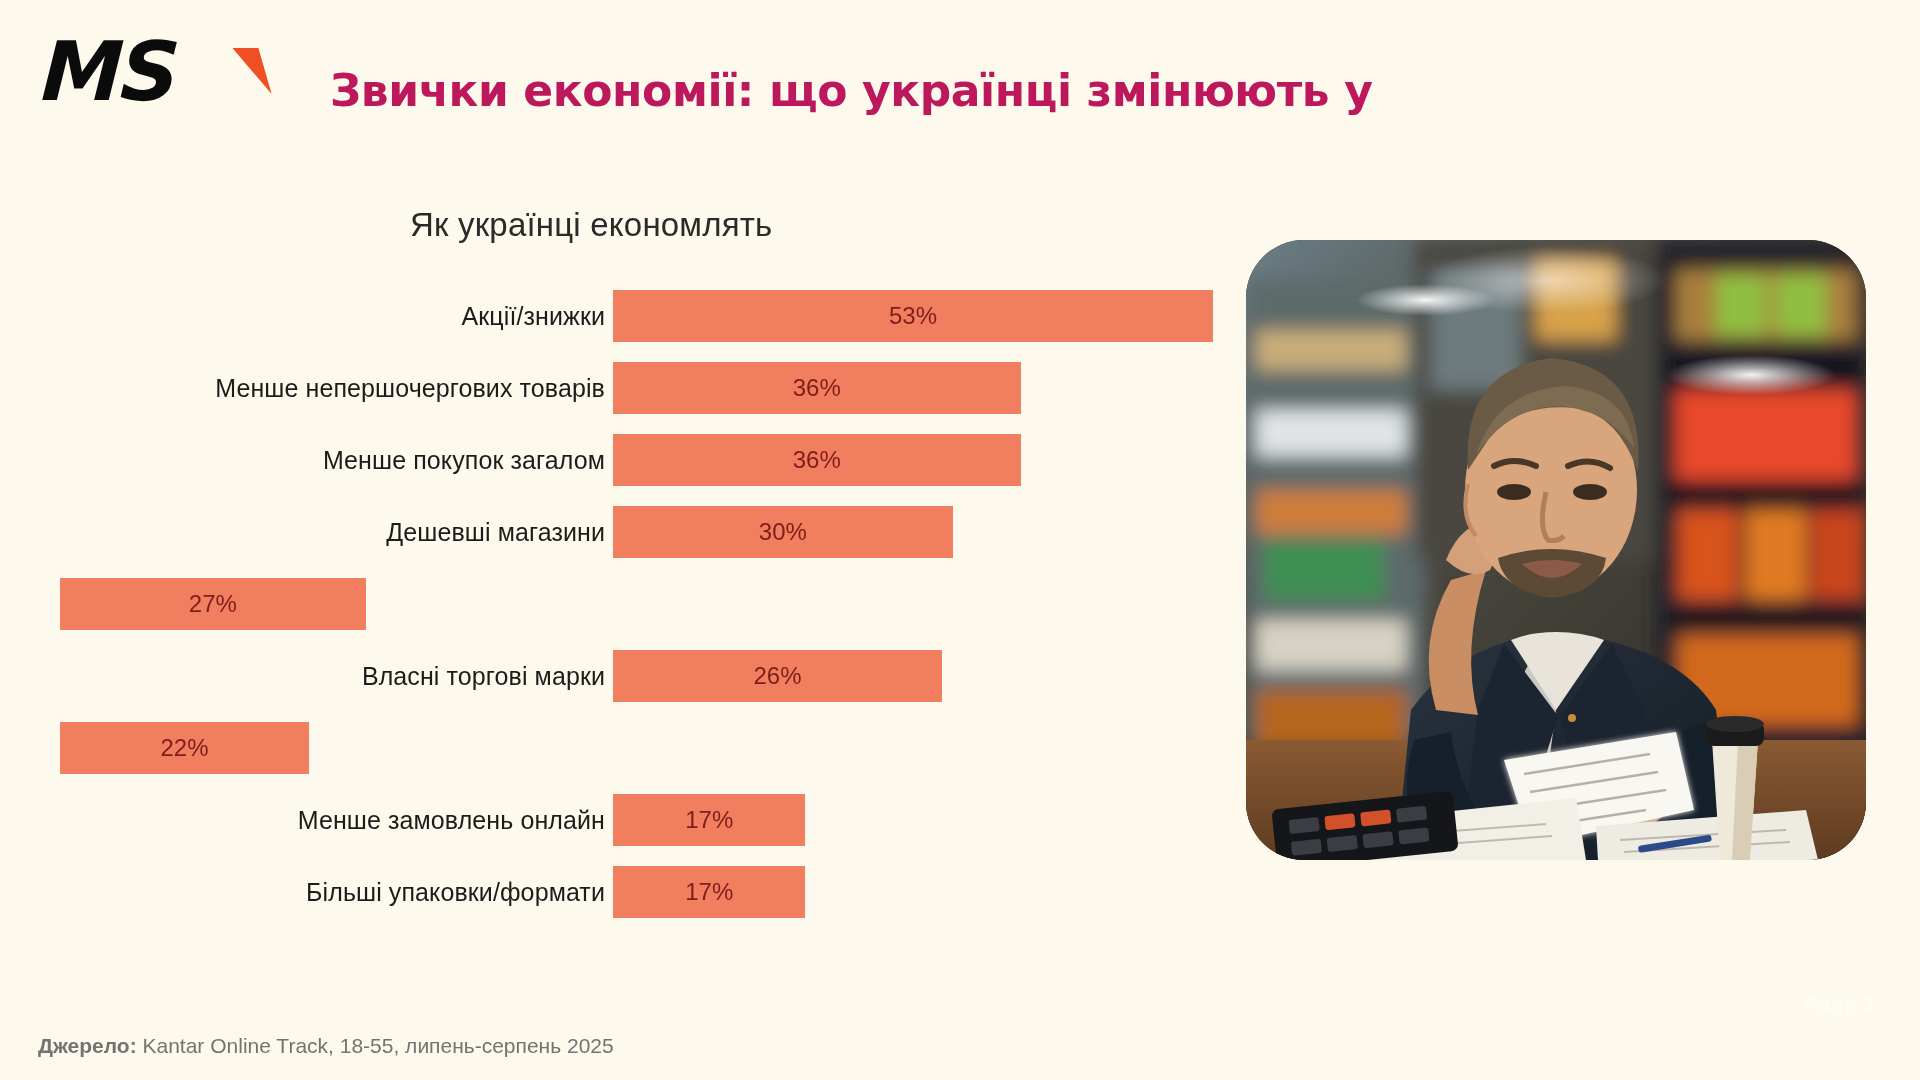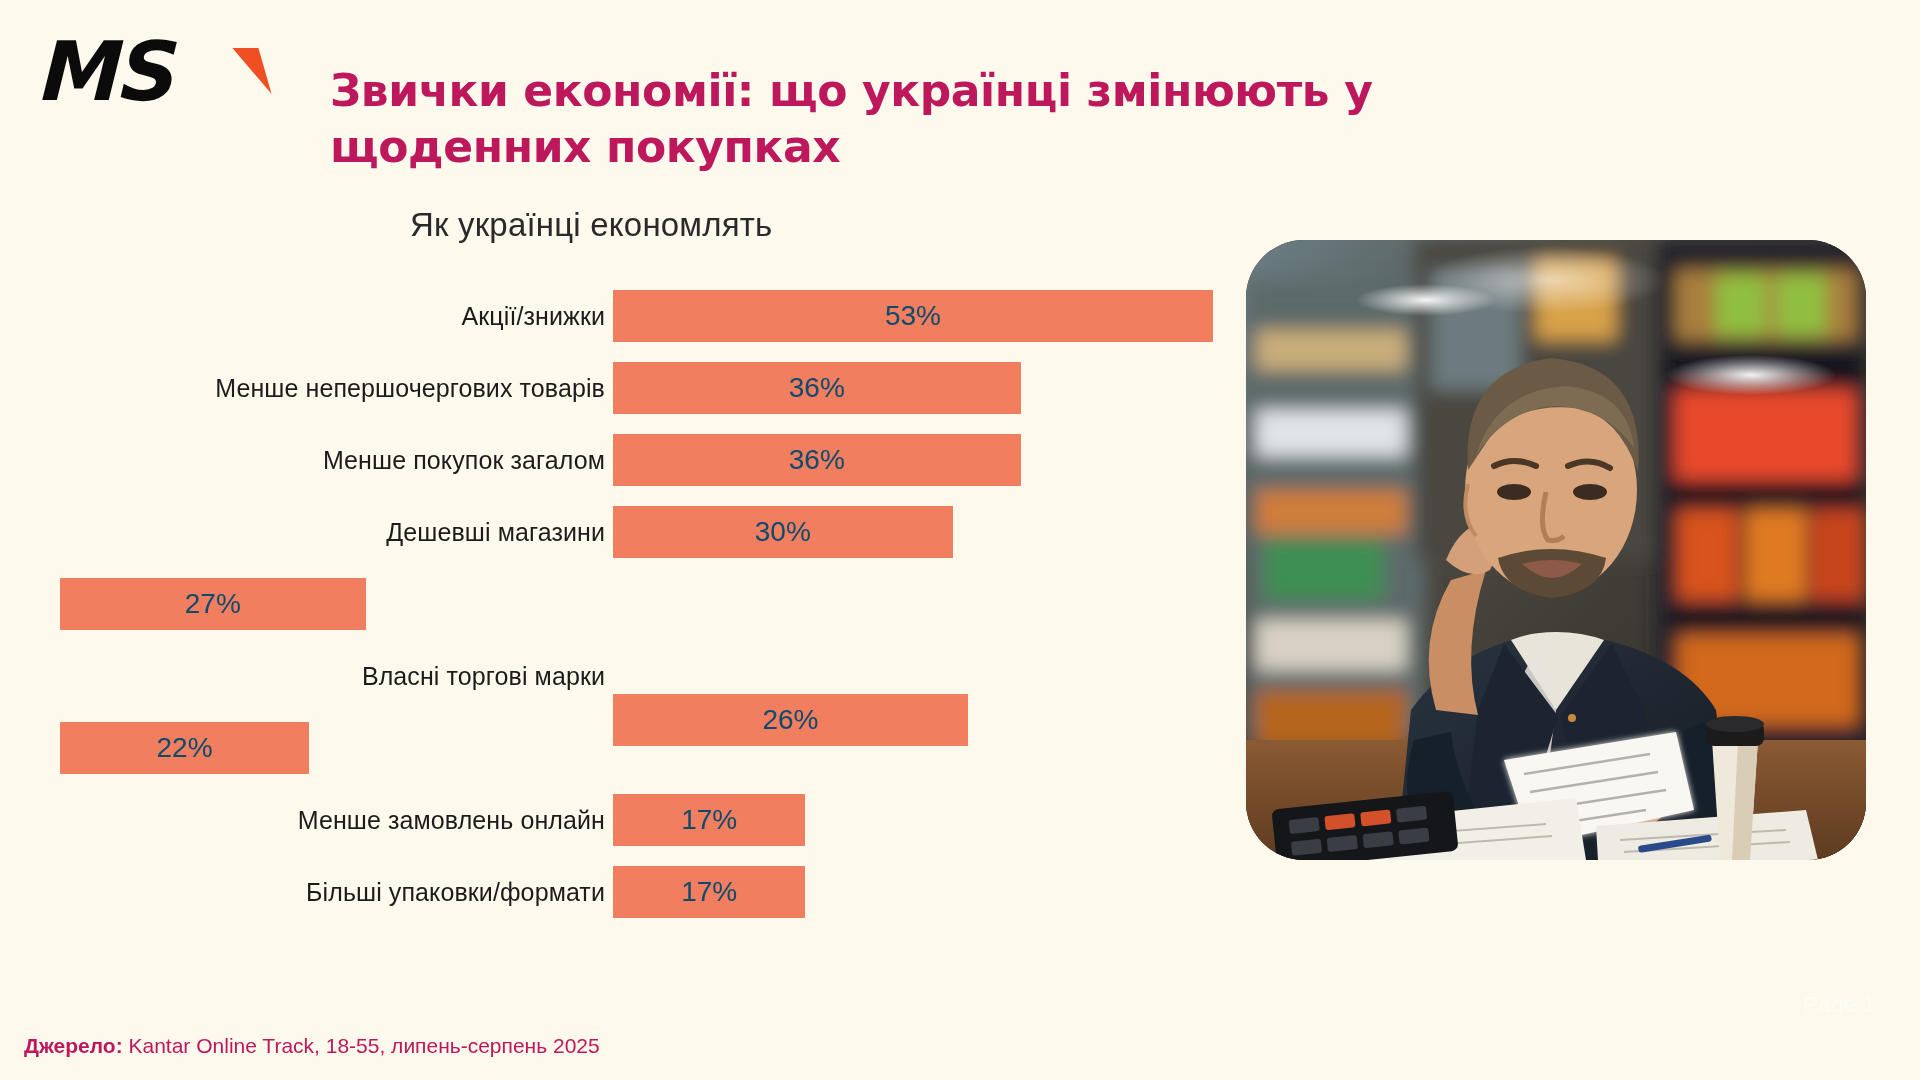--- a/index.html
+++ b/index.html
@@ -103,45 +103,45 @@
   }
   .bar-fill {
     height: 52px;
     background: #F07E5F;
     display: flex;
     align-items: center;
     justify-content: center;
     min-width: 40px;
   }
   .bar-value {
-    font-size: 28px;
-    color: #0c4a6e;
+    font-size: 24px;
+    color: #7f1d1d;
     font-weight: 400;
   }
 
   
   .photo {
     position: absolute;
     left: 1246px;
     top: 240px;
     width: 620px;
     height: 620px;
     border-radius: 58px;
     overflow: hidden;
     background: #2b2722;
   }
   .photo svg { display: block; width: 100%; height: 100%; }
 
   
   .source {
     position: absolute;
-    left: 24px;
+    left: 38px;
     bottom: 22px;
     font-size: 21px;
-    color: #be185d;
+    color: #737373;
   }
   .source b { font-weight: 700; }
 
   
   .watermark {
     position: absolute;
     right: 44px;
     bottom: 62px;
     font-size: 22px;
     color: #FFFEF9;
@@ -152,21 +152,20 @@
 </head>
 <body>
 
 <div class="logo">
   <span class="logo-text">MS</span>
   <span class="logo-apostrophe"></span>
 </div>
 
 <h1 class="title">
   <span class="title-line">Звички економії: що українці змінюють у</span>
-  <span class="title-line">щоденних покупках</span>
 </h1>
 
 <div class="subtitle">Як українці економлять</div>
 
 <div class="chart" id="chart">
     <div class="bar-row">
       <div class="bar-label">Акції/знижки</div>
       <div class="bar-track">
         <div class="bar-fill" style="width: 600px; background: rgb(240, 126, 95);">
           <span class="bar-value">53%</span>
@@ -200,21 +199,21 @@
     <div class="bar-row">
       <div class="bar-track">
         <div class="bar-fill" style="width: 305.66px; background: rgb(240, 126, 95);">
           <span class="bar-value">27%</span>
         </div>
       </div>
     </div>
     <div class="bar-row">
       <div class="bar-label">Власні торгові марки</div>
       <div class="bar-track">
-        <div class="bar-fill" style="width: 355px; background: rgb(240, 126, 95); margin-top: 44px;">
+        <div class="bar-fill" style="width: 329px; background: rgb(240, 126, 95);">
           <span class="bar-value">26%</span>
         </div>
       </div>
     </div>
     <div class="bar-row">
       <div class="bar-track">
         <div class="bar-fill" style="width: 249.057px; background: rgb(240, 126, 95);">
           <span class="bar-value">22%</span>
         </div>
       </div>

